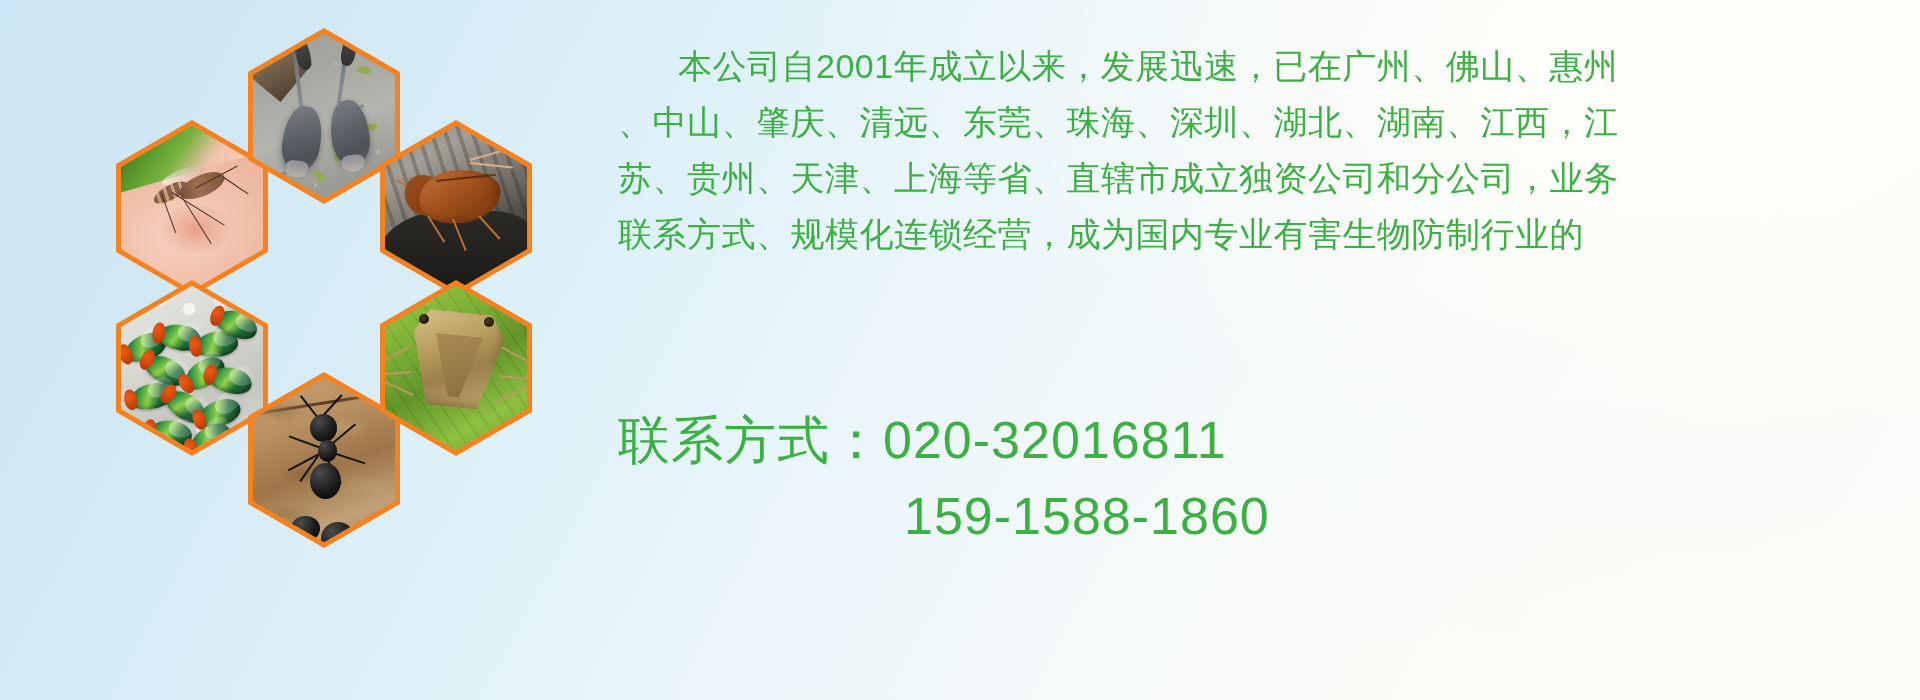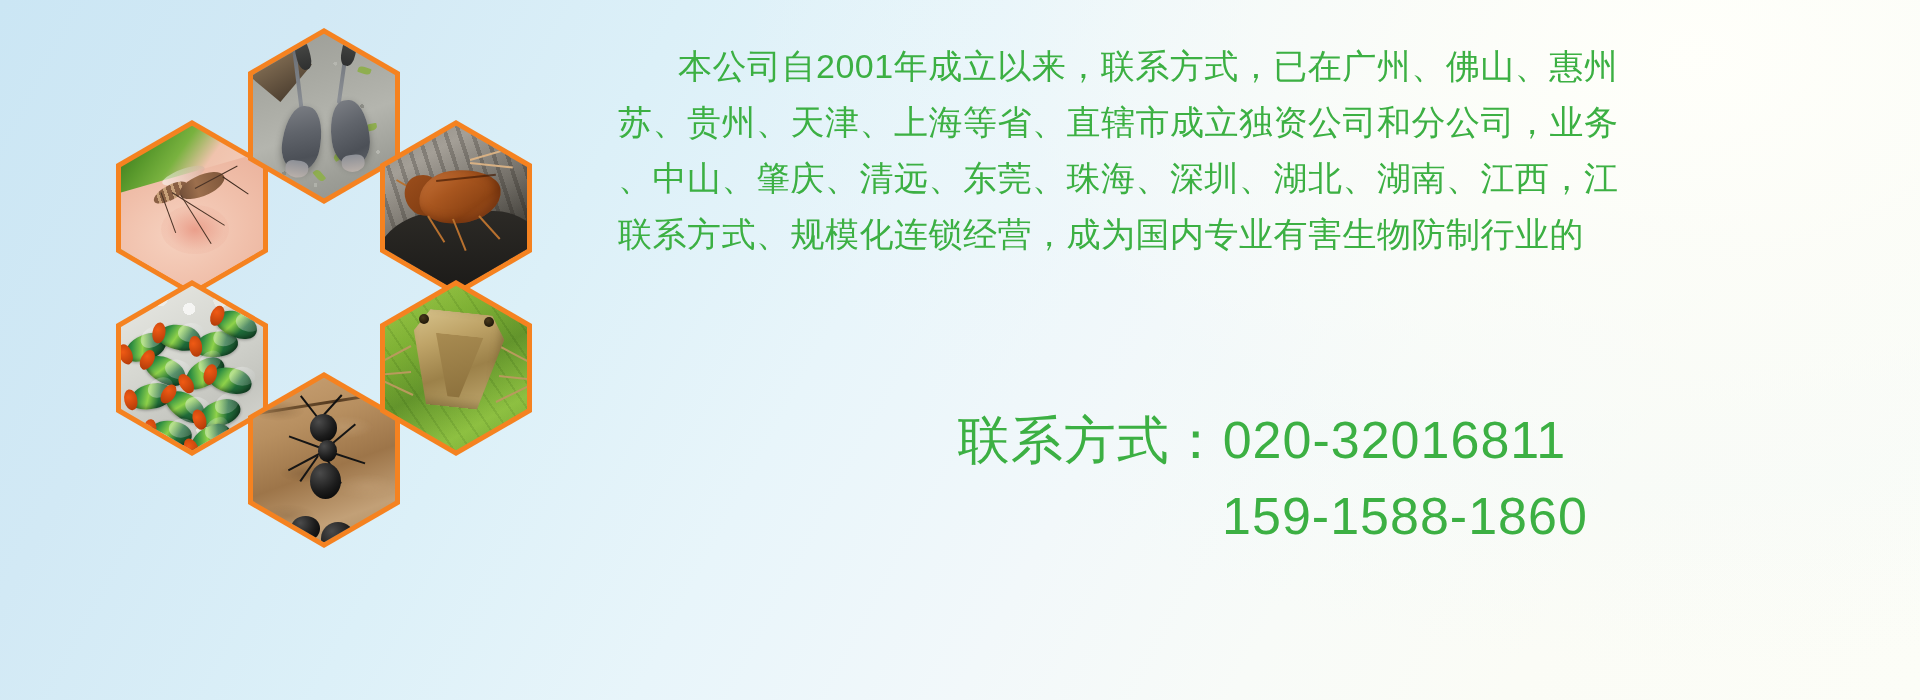--- a/index.html
+++ b/index.html
@@ -349,21 +349,20 @@
     left: 18px; top: 402px;
     width: 1288px;
   }
   #contact .cline {
     color: #3cb043;
     font-size: 52px;
     font-weight: 500;
     line-height: 76px;
     white-space: nowrap;
     letter-spacing: 1px;
-    text-align: center;
   }
   #contact .cline.second { text-indent: 286px; }
 </style>
 </head>
 <body>
 
 <div id="banner">
 
   <div id="honeycomb">
 
@@ -484,23 +483,23 @@
         </div>
       </div>
     </div>
 
 
   </div>
 
   <div id="content">
 
     <div id="paragraph">
-      <div class="pline indent">本公司自2001年成立以来，联系方式，已在广州、佛山、惠州</div>
+      <div class="pline indent">本公司自2001年成立以来，发展迅速，已在广州、佛山、惠州</div>
+      <div class="pline">、中山、肇庆、清远、东莞、珠海、深圳、湖北、湖南、江西，江</div>
       <div class="pline">苏、贵州、天津、上海等省、直辖市成立独资公司和分公司，业务</div>
-      <div class="pline">、中山、肇庆、清远、东莞、珠海、深圳、湖北、湖南、江西，江</div>
       <div class="pline">联系方式、规模化连锁经营，成为国内专业有害生物防制行业的</div>
     </div>
 
     <div id="contact">
       <div class="cline">联系方式：020-32016811</div>
       <div class="cline second">159-1588-1860</div>
     </div>
 
   </div>
 

